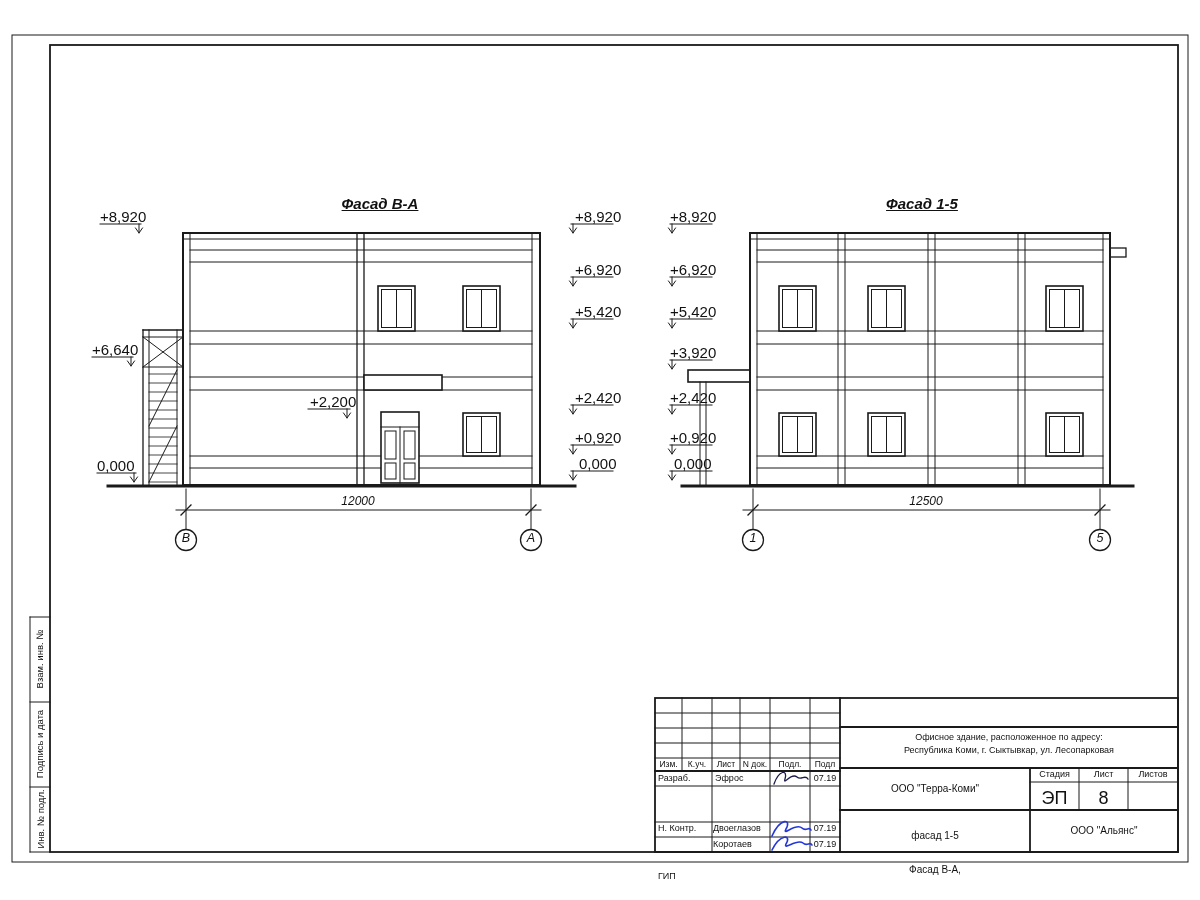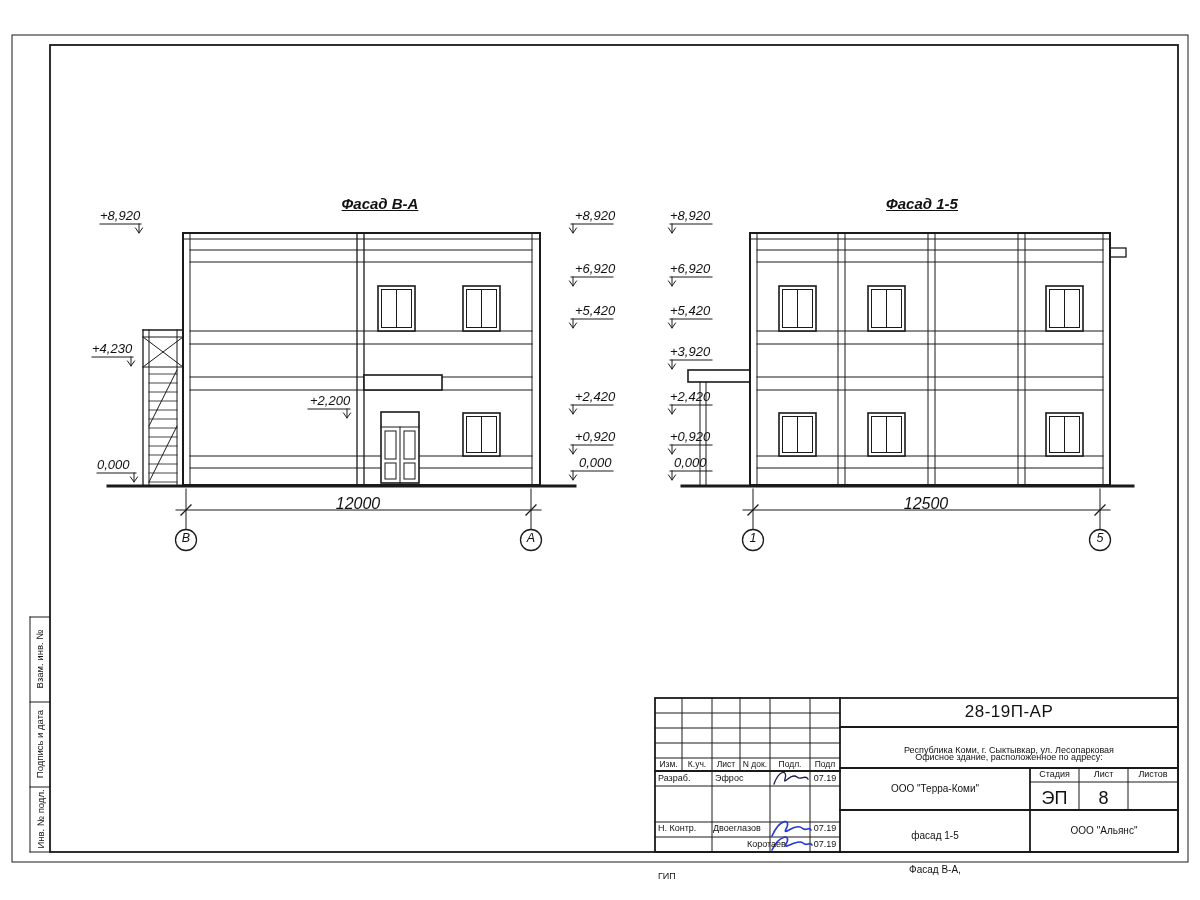--- a/index.html
+++ b/index.html
@@ -1,22 +1,22 @@
 <!DOCTYPE html>
 <html><head>
 <meta charset="utf-8">
 <style>
   html,body{margin:0;padding:0;background:#fff;}
   .page{position:relative;width:1200px;height:900px;background:#ffffff;
         font-family:"Liberation Sans","DejaVu Sans",sans-serif;overflow:hidden;color:#111;}
   .art{position:absolute;left:0;top:0;}
   .lbl{position:absolute;color:#111;white-space:nowrap;line-height:1.1;}
   .c{text-align:center;}
-  .mark{font-size:13px;font-style:italic;}
-  .dimtxt{font-size:16px;font-style:italic;}
+  .mark{font-size:15px;}
+  .dimtxt{font-size:12px;font-style:italic;}
   .ftitle{font-size:15px;font-style:italic;font-weight:bold;text-decoration:underline;}
   .axis{font-size:12.5px;font-style:italic;}
   .tb-code{font-size:17px;letter-spacing:.5px;}
   .tb-xs{font-size:8.5px;}
   .tb-s{font-size:9px;}
   .tb-m{font-size:10px;}
   .tb-l{font-size:18px;}
   .vert{font-size:9.5px;text-align:center;transform:rotate(-90deg);line-height:20px;height:20px;}
 </style>
 </head>
@@ -230,21 +230,21 @@
         <path d="M772 836 C780 818 792 818 786 829 C782 837 796 822 802 828 C806 832 809 826 811 830" stroke="#2437d8" stroke-width="1.6"></path>
         <path d="M772 850 C780 834 792 834 786 844 C783 851 797 838 803 843 C807 847 810 841 812 845" stroke="#2437d8" stroke-width="1.6"></path>
       </g>
     </g>
   </svg>
 
   <div class="lbl ftitle c" style="left:310px;top:196px;width:140px;">Фасад В-А</div>
   <div class="lbl ftitle c" style="left:852px;top:196px;width:140px;">Фасад 1-5</div>
 
   <div class="lbl mark" style="left:100px;top:209px;">+8,920</div>
-  <div class="lbl mark" style="left:92px;top:342px;">+4,230</div>
+  <div class="lbl mark" style="left:92px;top:342px;">+6,640</div>
   <div class="lbl mark" style="left:97px;top:458px;">0,000</div>
 
   <div class="lbl mark" style="left:575px;top:209px;">+8,920</div>
   <div class="lbl mark" style="left:575px;top:262px;">+6,920</div>
   <div class="lbl mark" style="left:575px;top:304px;">+5,420</div>
   <div class="lbl mark" style="left:575px;top:390px;">+2,420</div>
   <div class="lbl mark" style="left:575px;top:430px;">+0,920</div>
   <div class="lbl mark" style="left:579px;top:456px;">0,000</div>
 
   <div class="lbl mark" style="left:310px;top:394px;">+2,200</div>
@@ -262,22 +262,21 @@
 
   <div class="lbl axis c" style="left:176px;top:532px;width:20px;">В</div>
   <div class="lbl axis c" style="left:521px;top:532px;width:20px;">А</div>
   <div class="lbl axis c" style="left:743px;top:532px;width:20px;">1</div>
   <div class="lbl axis c" style="left:1090px;top:532px;width:20px;">5</div>
 
   <div class="lbl vert" style="left:-3px;top:649px;width:85px;">Взам. инв. №</div>
   <div class="lbl vert" style="left:-3px;top:734px;width:85px;">Подпись и дата</div>
   <div class="lbl vert" style="left:8px;top:809px;width:65px;">Инв. № подл.</div>
 
-  <div class="lbl tb-code c" style="left:840px;top:703px;width:338px;">28-19П-АР</div>
-  <div class="lbl tb-s c" style="left:845px;top:733px;width:328px;margin-top:20px;">Офисное здание, расположенное по адресу:</div>
+  <div class="lbl tb-s c" style="left:845px;top:733px;width:328px;">Офисное здание, расположенное по адресу:</div>
   <div class="lbl tb-s c" style="left:845px;top:746px;width:328px;">Республика Коми, г. Сыктывкар, ул. Лесопарковая</div>
   <div class="lbl tb-m c" style="left:840px;top:783px;width:190px;">ООО "Терра-Коми"</div>
 
   <div class="lbl tb-s c" style="left:1030px;top:770px;width:49px;">Стадия</div>
   <div class="lbl tb-s c" style="left:1079px;top:770px;width:49px;">Лист</div>
   <div class="lbl tb-s c" style="left:1128px;top:770px;width:50px;">Листов</div>
   <div class="lbl tb-l c" style="left:1030px;top:789px;width:49px;">ЭП</div>
   <div class="lbl tb-l c" style="left:1079px;top:789px;width:49px;">8</div>
 
   <div class="lbl tb-m c" style="left:840px;top:864px;width:190px;">Фасад В-А,</div>
@@ -293,16 +292,16 @@
 
   <div class="lbl tb-s" style="left:658px;top:774px;">Разраб.</div>
   <div class="lbl tb-s" style="left:715px;top:774px;">Эфрос</div>
   <div class="lbl tb-s c" style="left:810px;top:774px;width:30px;">07.19</div>
 
   <div class="lbl tb-s" style="left:658px;top:824px;">Н. Контр.</div>
   <div class="lbl tb-s" style="left:713px;top:824px;">Двоеглазов</div>
   <div class="lbl tb-s c" style="left:810px;top:824px;width:30px;">07.19</div>
 
   <div class="lbl tb-s" style="left:658px;top:872px;">ГИП</div>
-  <div class="lbl tb-s" style="left:713px;top:840px;padding-left:34px;">Коротаев</div>
+  <div class="lbl tb-s" style="left:713px;top:840px;">Коротаев</div>
   <div class="lbl tb-s c" style="left:810px;top:840px;width:30px;">07.19</div>
 
 </div>
 
 </body></html>

